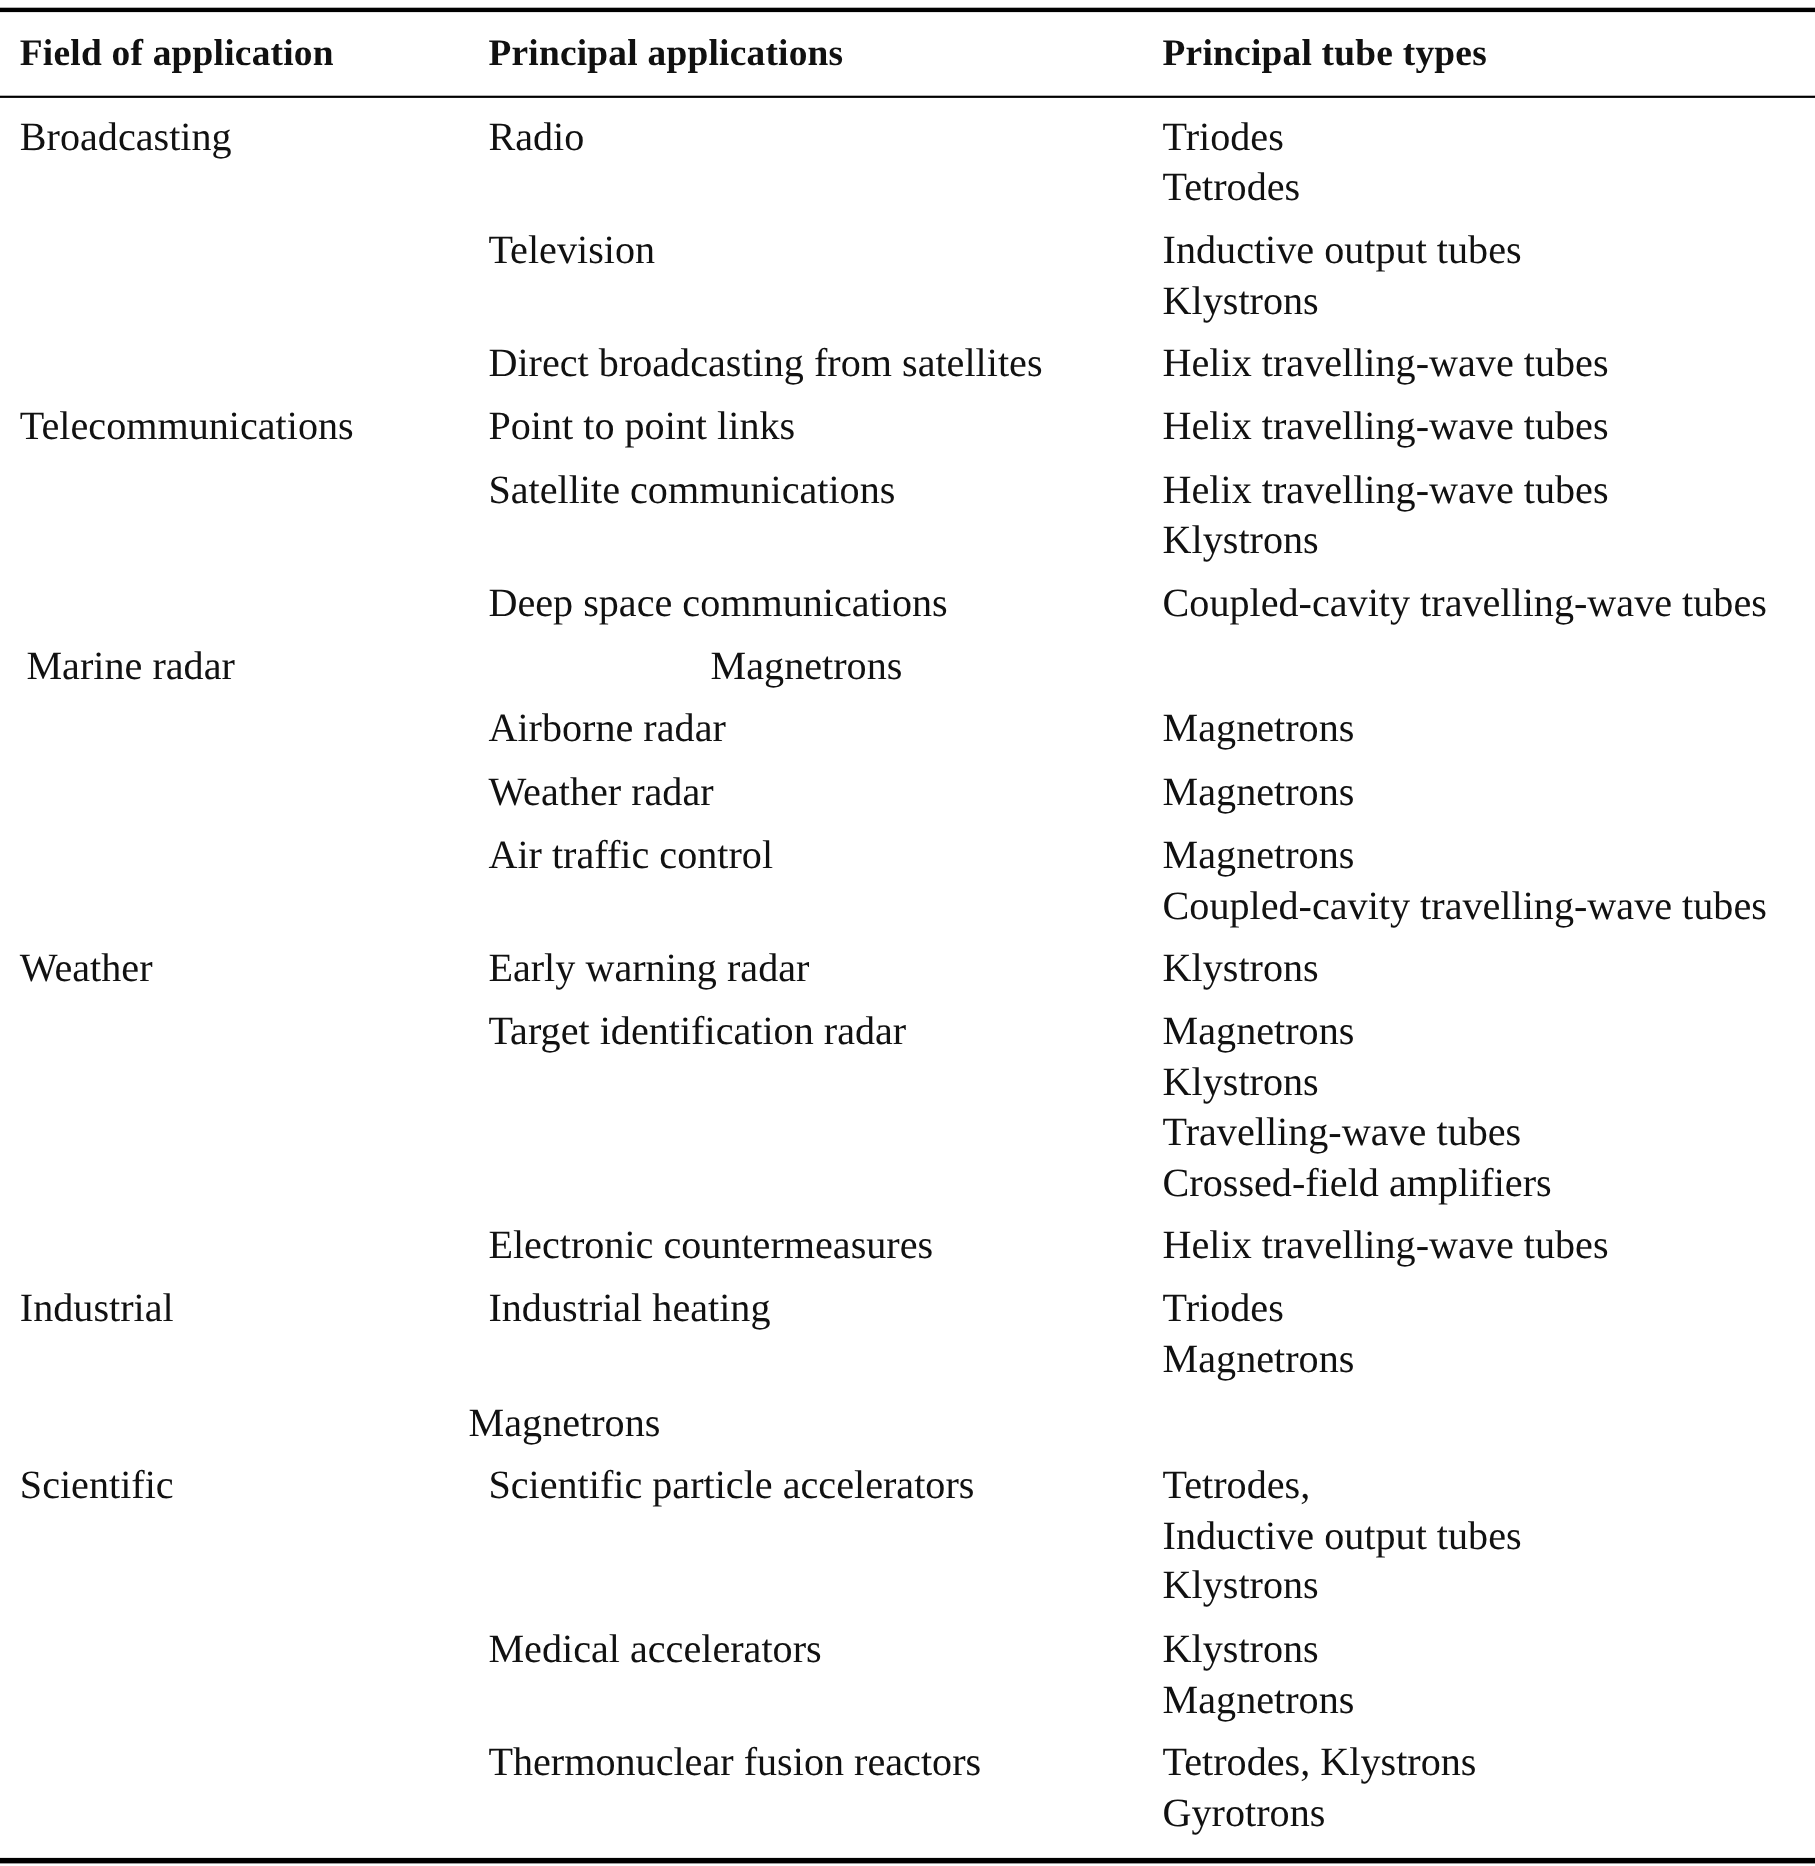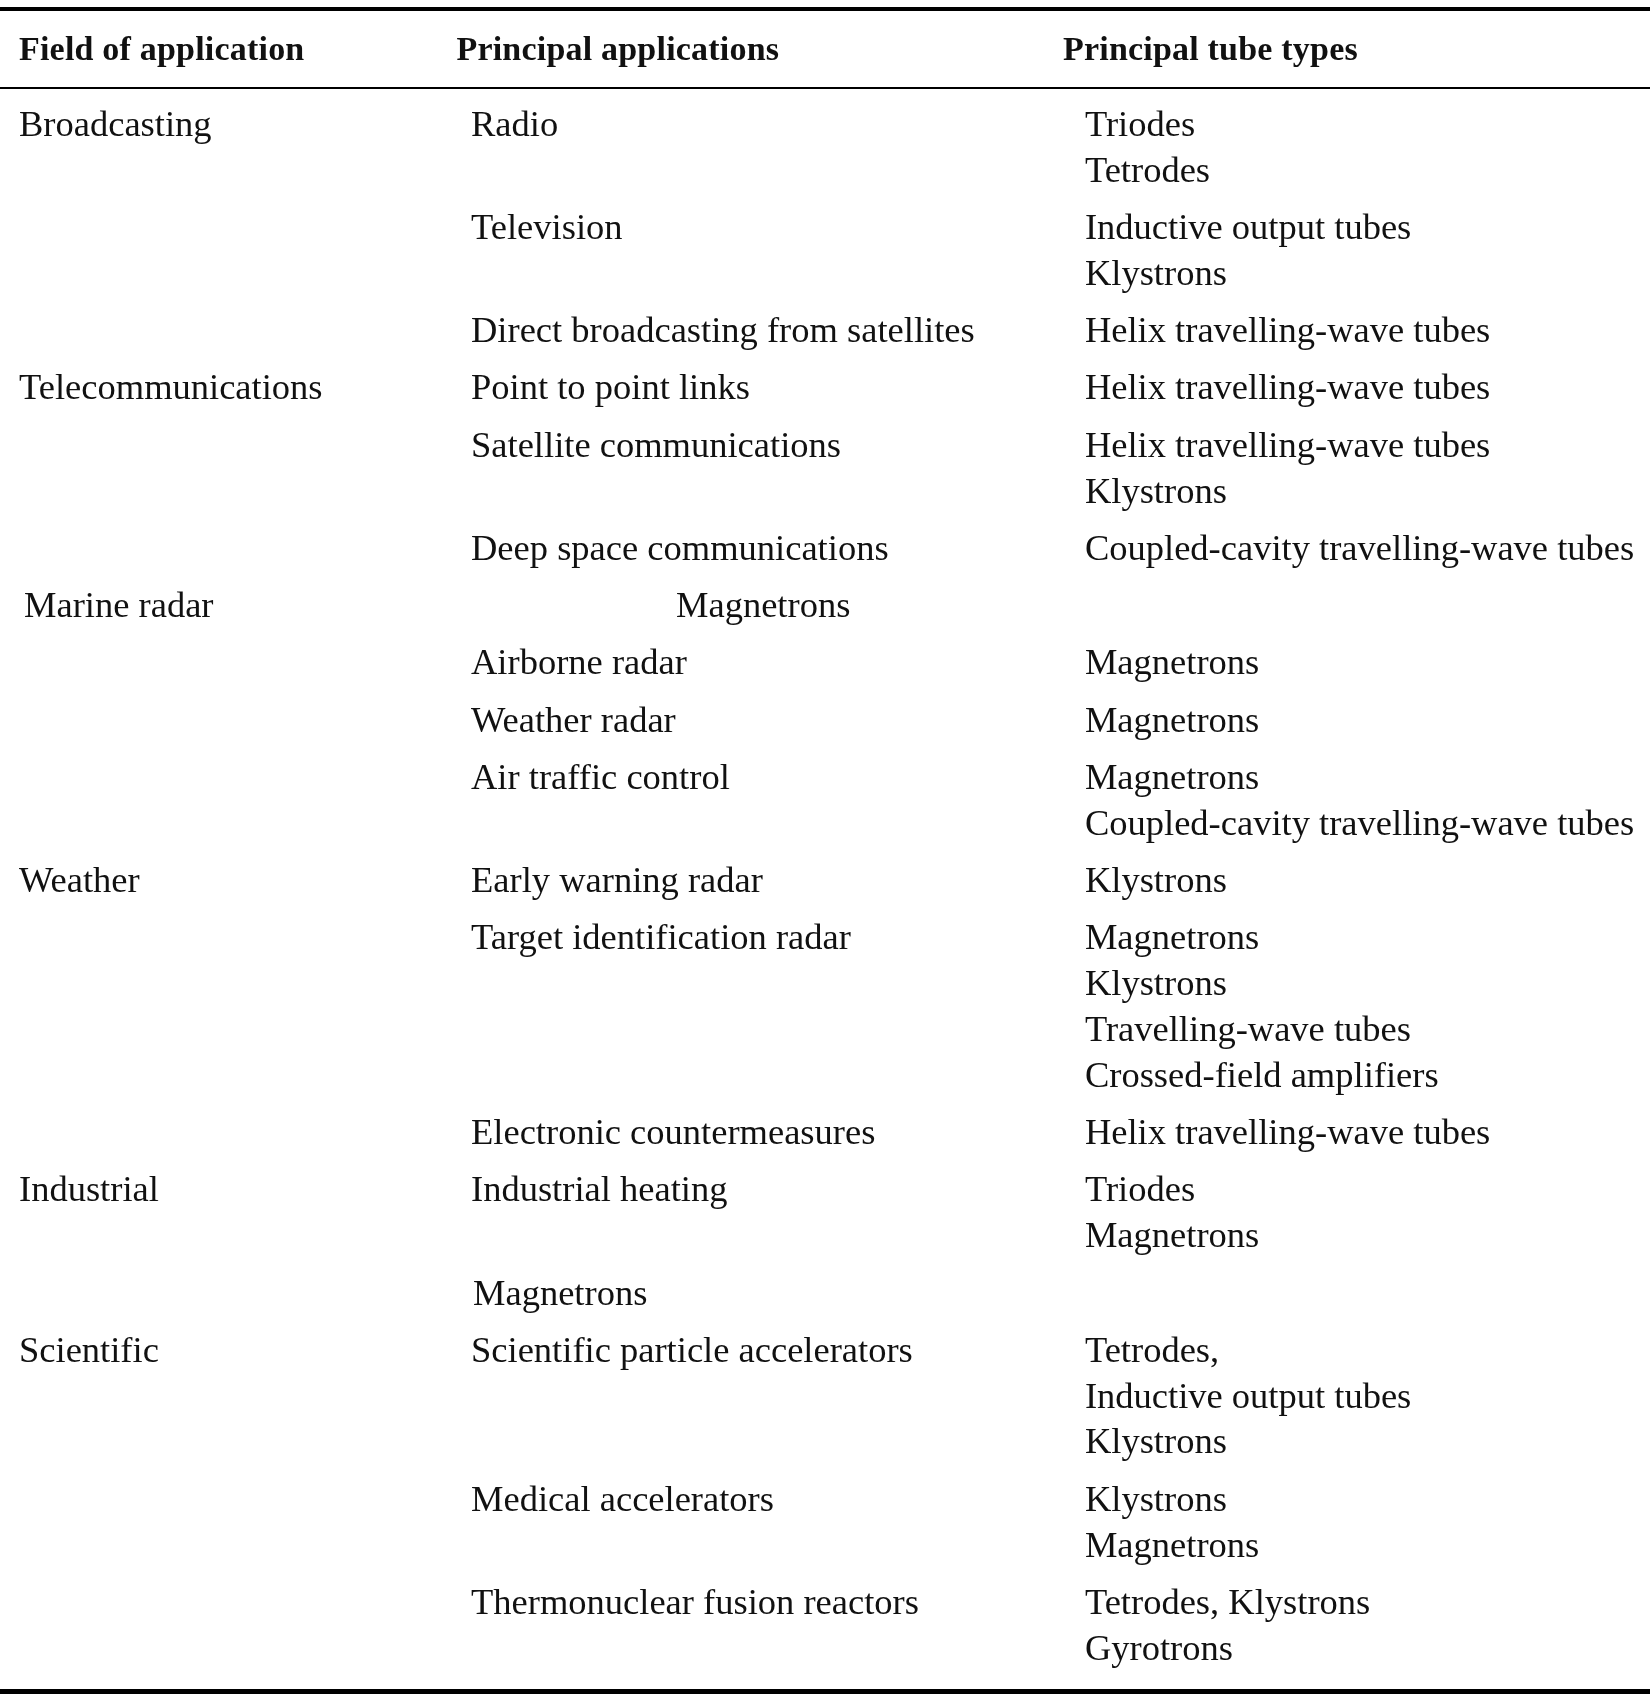--- a/index.html
+++ b/index.html
@@ -34,31 +34,30 @@
     background: #000;
   }
   .header {
     display: flex;
     height: 76px;
     align-items: center;
     font-weight: bold;
     font-size: 34px;
     letter-spacing: 0.2px;
   }
-  .c1 { width: 426px; padding-left: 2px; box-sizing: border-box; margin-left: 17px; }
+  .c1 { width: 426px; padding-left: 18px; box-sizing: border-box; }
   .c2 { width: 622px; margin-left: 24px; }
   .c3 { width: 602px; }
   .body {
     padding-top: 12px;
   }
   .row {
     display: flex;
     align-items: flex-start;
     padding-bottom: 11.5px;
-    gap: 30px;
   }
   .cell {
     font-size: 36.5px;
     line-height: 45.8px;
     white-space: nowrap;
   }
   .tube-line {
     display: block;
   }
   .tail-space {

